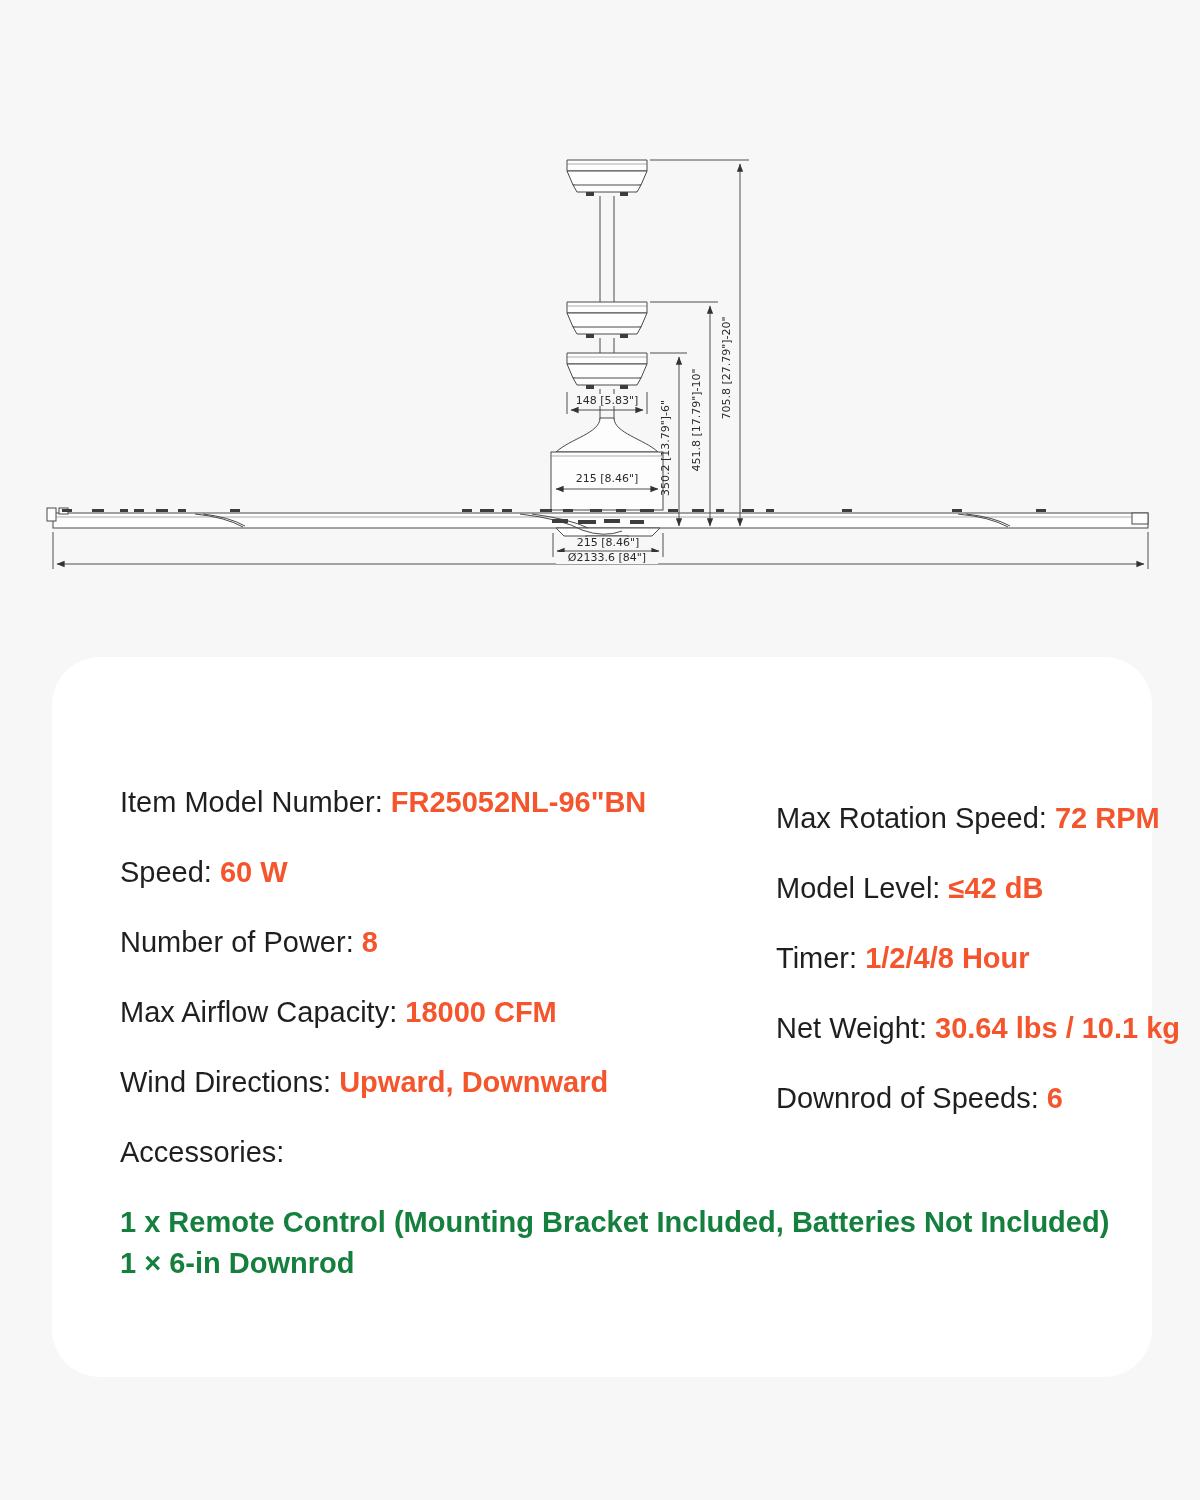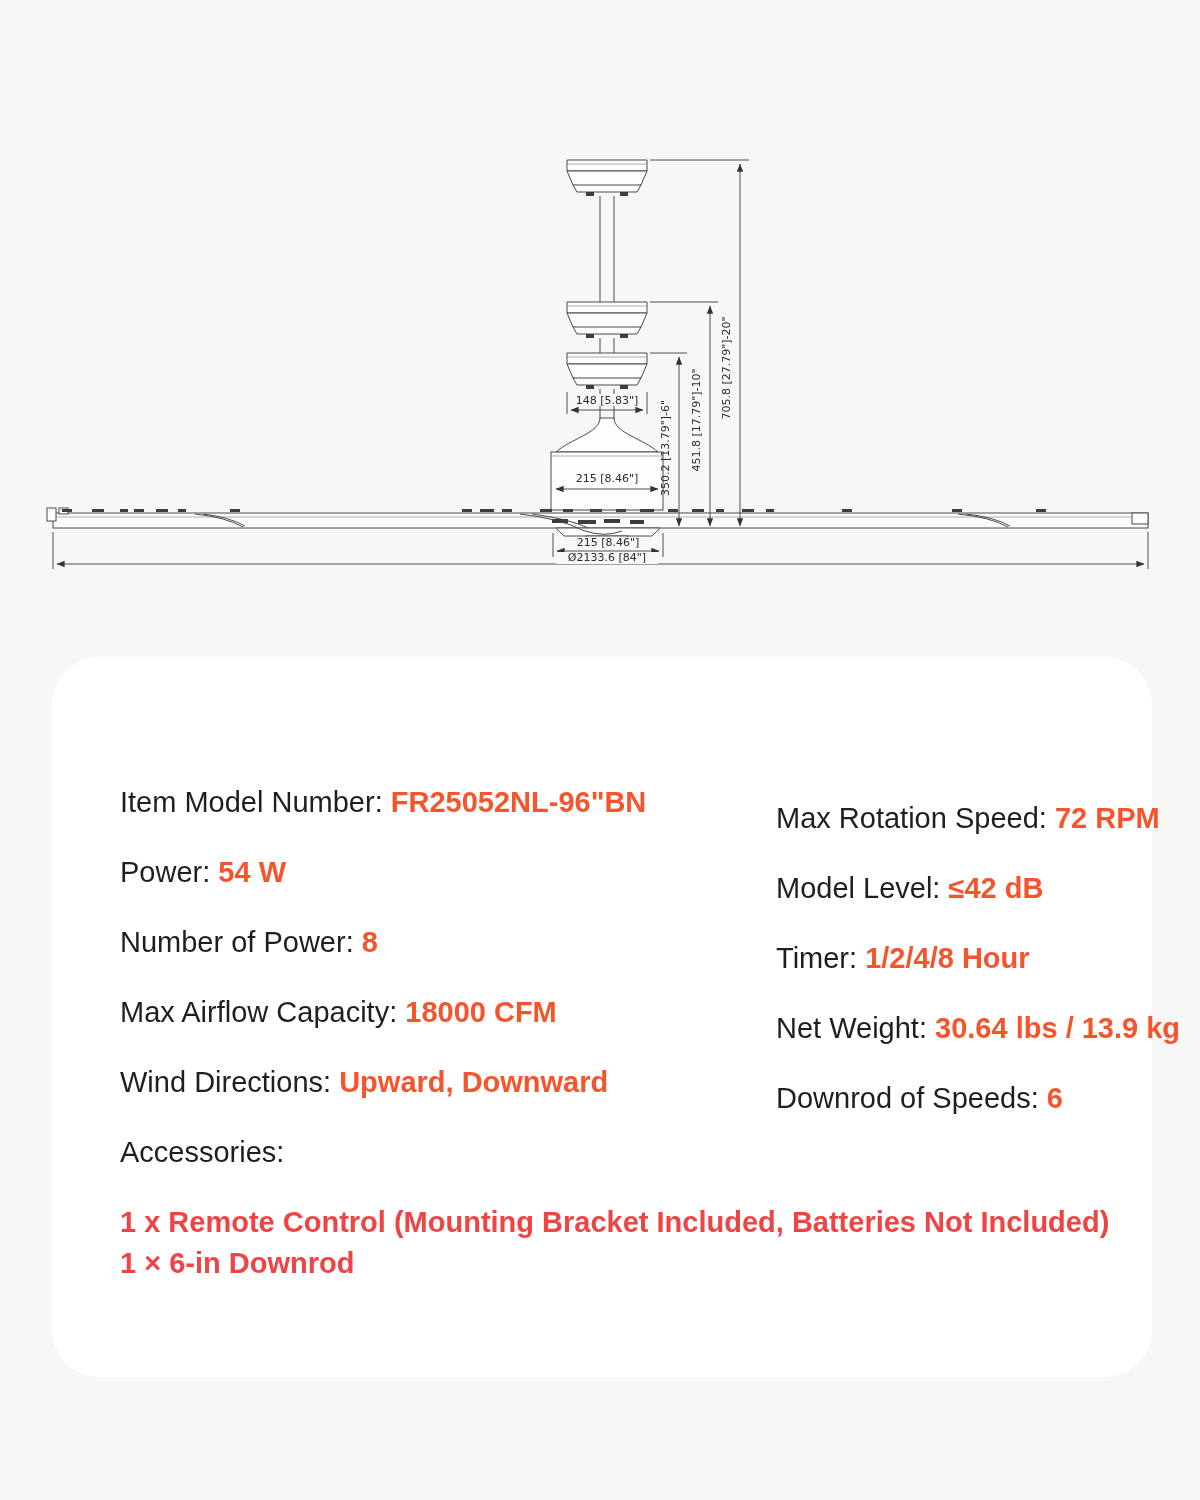--- a/index.html
+++ b/index.html
@@ -24,21 +24,21 @@
     width:1100px;height:720px;
     background:#ffffff;border-radius:48px;
     box-sizing:border-box;
     padding:81px 0 0 68px;
     color:#1f1f1f;
   }
   .spec-row{position:relative;height:70px;line-height:70px;font-size:29px;white-space:nowrap;}
   .spec-cell{display:inline-block;}
   .spec-cell.rcol{position:absolute;left:656px;top:16px;}
   .val{color:#f4552c;font-weight:700;}
-  .orange-row{color:#ef4444;font-weight:700;}
+  .orange-row{color:#15803d;font-weight:700;}
   .downrods{display:flex;}
 </style>
 </head>
 <body>
 
 <svg id="diagram" width="1200" height="620" viewBox="0 0 1200 620">
   <defs>
     <marker id="arr" markerWidth="11" markerHeight="9" refX="8.5" refY="4.5" orient="auto">
       <path d="M0,1 L9,4.5 L0,8 Z" fill="#333"></path>
     </marker>
@@ -187,32 +187,32 @@
 </svg>
 
 <div class="spec-card">
 
   <div class="spec-row">
     <p class="spec-cell"><span>Item Model Number: </span><span class="val">FR25052NL-96"BN</span></p>
     <p class="spec-cell rcol"><span>Max Rotation Speed: </span><span class="val">72 RPM</span></p>
   </div>
 
   <div class="spec-row">
-    <p class="spec-cell"><span>Power: </span><span class="val">54 W</span></p>
+    <p class="spec-cell"><span>Speed: </span><span class="val">60 W</span></p>
     <p class="spec-cell rcol"><span>Model Level: </span><span class="val">≤42 dB</span></p>
   </div>
 
   <div class="spec-row">
     <p class="spec-cell"><span>Number of Power: </span><span class="val">8</span></p>
     <p class="spec-cell rcol"><span>Timer: </span><span class="val">1/2/4/8 Hour</span></p>
   </div>
 
   <div class="spec-row">
     <p class="spec-cell"><span>Max Airflow Capacity: </span><span class="val">18000 CFM</span></p>
-    <p class="spec-cell rcol"><span>Net Weight: </span><span class="val">30.64 lbs / 13.9 kg</span></p>
+    <p class="spec-cell rcol"><span>Net Weight: </span><span class="val">30.64 lbs / 10.1 kg</span></p>
   </div>
 
   <div class="spec-row">
     <p class="spec-cell"><span>Wind Directions: </span><span class="val">Upward, Downward</span></p>
     <p class="spec-cell rcol"><span>Downrod of Speeds: </span><span class="val">6</span></p>
   </div>
 
   <div class="spec-row">
     <p class="spec-cell">Accessories:</p>
   </div>

